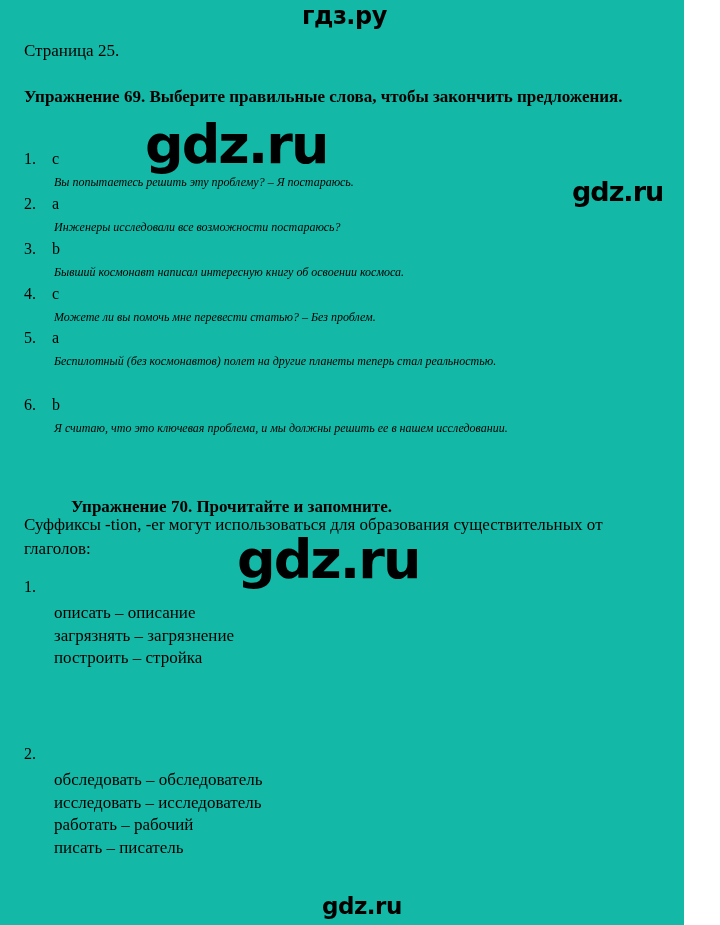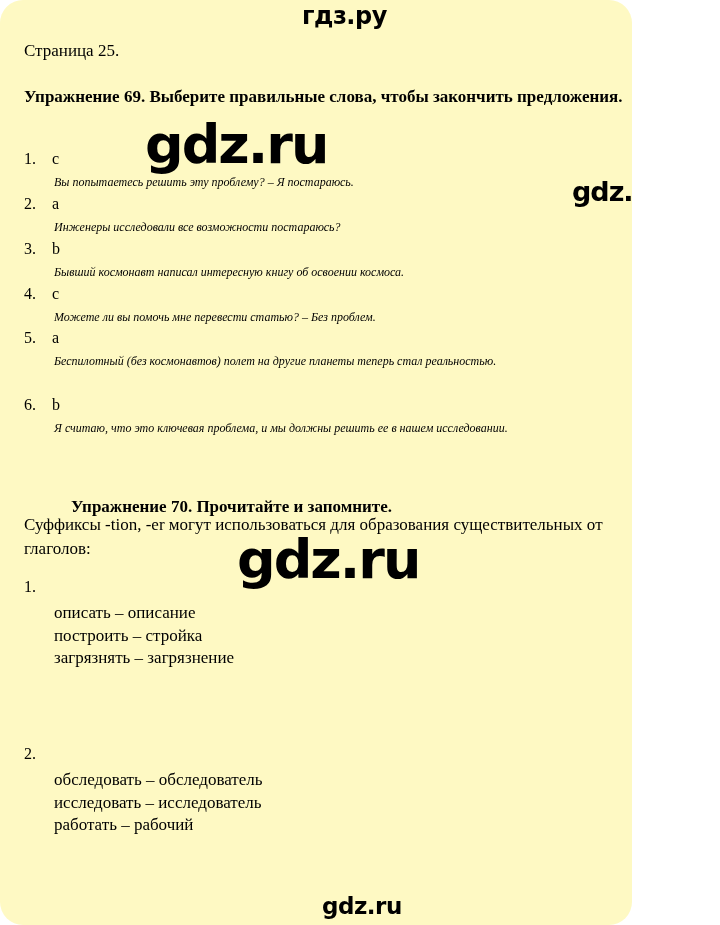--- a/index.html
+++ b/index.html
@@ -2,27 +2,26 @@
 <html><head>
 <meta charset="utf-8">
 <style>
   html, body {
     margin: 0;
     padding: 0;
     background: #ffffff;
   }
   .page {
     position: relative;
-    width: 632px;
+    width: 684px;
     height: 925px;
-    background: #fef9c3;
+    background: #14b8a6;
     overflow: hidden;
     font-family: "Liberation Serif", "DejaVu Serif", serif;
     color: #000000;
-    border-radius: 23px;
   }
 
   
   .wm {
     position: absolute;
     font-family: "DejaVu Sans", "Liberation Sans", sans-serif;
     font-weight: bold;
     color: #000000;
     white-space: nowrap;
     letter-spacing: -0.5px;
@@ -160,25 +159,26 @@
     <div class="txt ans-letter" style="top:396px">b</div>
     <div class="txt ans-trans" style="top:417px;width:620px">Я считаю, что это ключевая проблема, и мы должны решить ее в нашем исследовании.</div>
 
     <div class="txt ex-heading ex70-heading">Упражнение 70. Прочитайте и запомните.</div>
 
     <div class="txt intro-para">Суффиксы -tion, -er могут использоваться для образования существительных от глаголов:</div>
 
     <div class="txt grp-num" style="top:578px">1.</div>
     <div class="txt word-list" style="top:602px">
       <div>описать – описание</div>
+      <div>загрязнять – загрязнение</div>
       <div>построить – стройка</div>
-      <div>загрязнять – загрязнение</div>
     </div>
 
     <div class="txt grp-num" style="top:745px">2.</div>
     <div class="txt word-list" style="top:769px">
       <div>обследовать – обследователь</div>
       <div>исследовать – исследователь</div>
       <div>работать – рабочий</div>
+      <div>писать – писатель</div>
     </div>
 
   </div>
 </div>
 
 </body></html>

